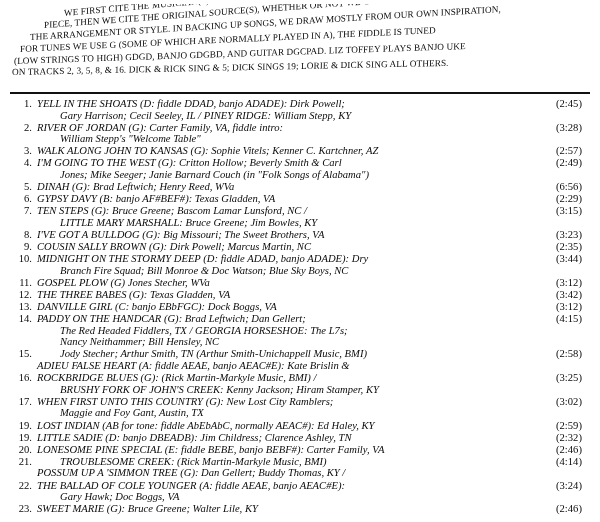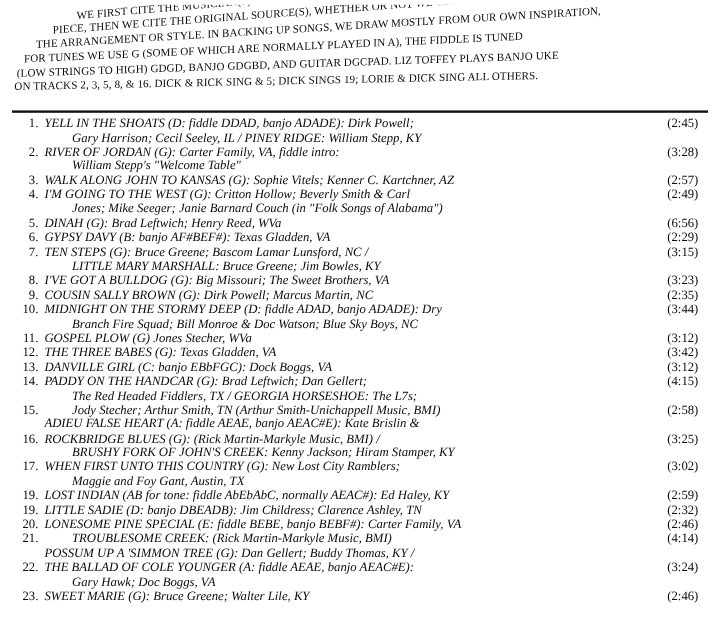--- a/index.html
+++ b/index.html
@@ -216,20 +216,21 @@
         <span class="tline">DANVILLE GIRL (C: banjo EBbFGC): Dock Boggs, VA</span>
       </div>
       <div class="ttime">(3:12)</div>
     </div>
 
     <div class="track">
       <div class="tnum">14.</div>
       <div class="tbody">
         <span class="tline">PADDY ON THE HANDCAR (G): Brad Leftwich; Dan Gellert;</span>
         <span class="tline cont">The Red Headed Fiddlers, TX / GEORGIA HORSESHOE: The L7s;</span>
+        <span class="tline cont">Nancy Neithammer; Bill Hensley, NC</span>
       </div>
       <div class="ttime">(4:15)</div>
     </div>
 
     <div class="track">
       <div class="tnum">15.</div>
       <div class="tbody">
         <span class="tline cont">Jody Stecher; Arthur Smith, TN (Arthur Smith-Unichappell Music, BMI)</span>
         <span class="tline">ADIEU FALSE HEART (A: fiddle AEAE, banjo AEAC#E): Kate Brislin &amp;</span>
       </div>

